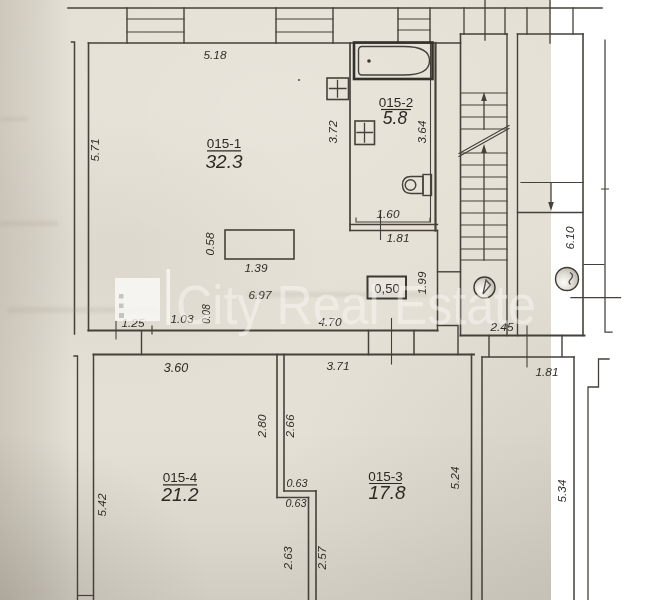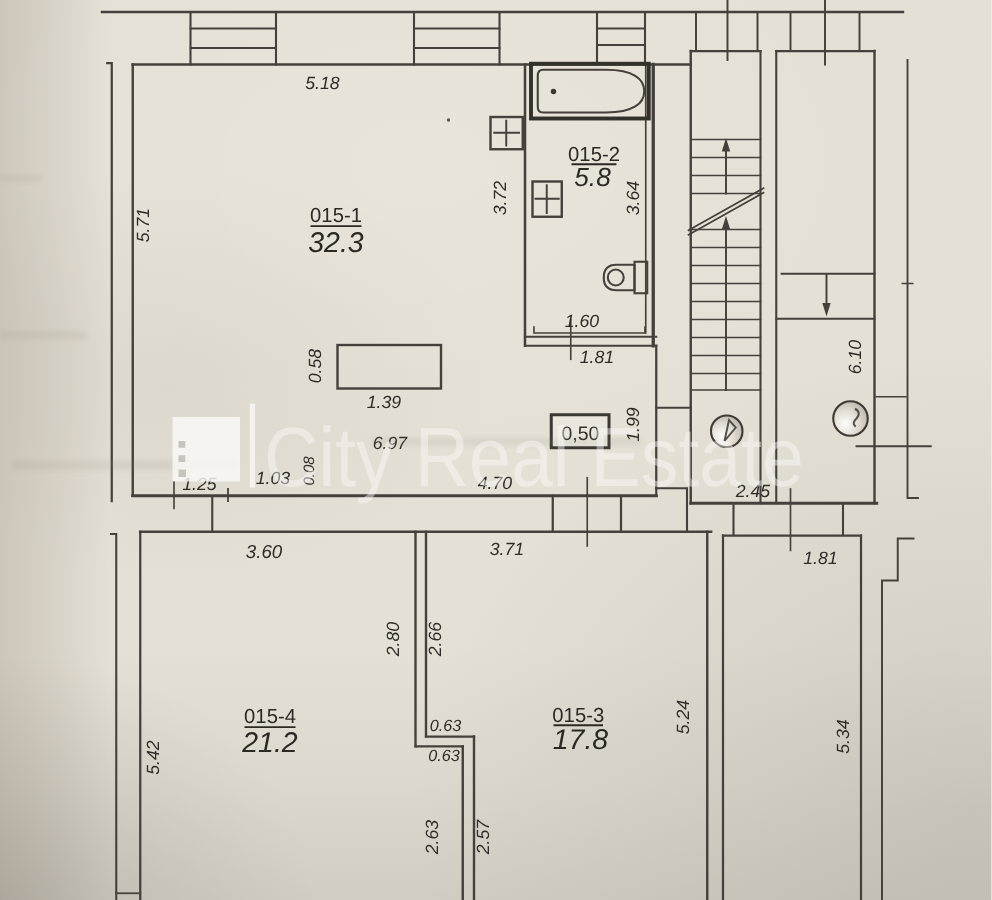--- a/index.html
+++ b/index.html
@@ -1,17 +1,17 @@
 <!DOCTYPE html>
 <html><head>
 <meta charset="utf-8">
 <style>
 html,body{margin:0;padding:0;width:661px;height:600px;overflow:hidden}
 body{font-family:"Liberation Sans",sans-serif}
-.page{position:relative;width:661px;height:600px;
+.page{position:relative;width:551px;height:600px;
 background:
  radial-gradient(430px 280px at 280px 110px, rgba(255,255,255,0.14), rgba(255,255,255,0) 72%),
  linear-gradient(90deg, rgba(105,97,85,0.20) 0px, rgba(105,97,85,0.10) 38px, rgba(105,97,85,0) 72px),
  linear-gradient(0deg, rgba(100,95,85,0.15) 0px, rgba(100,95,85,0.06) 80px, rgba(100,95,85,0) 170px),
  radial-gradient(520px 430px at 650px 540px, rgba(88,85,78,0.15), rgba(88,85,78,0) 72%),
  radial-gradient(300px 200px at 120px 250px, rgba(110,104,94,0.07), rgba(110,104,94,0) 70%),
  radial-gradient(280px 220px at 0px 600px, rgba(95,90,80,0.18), rgba(95,90,80,0) 75%),
  #e5e0d5;
 }
 </style>

